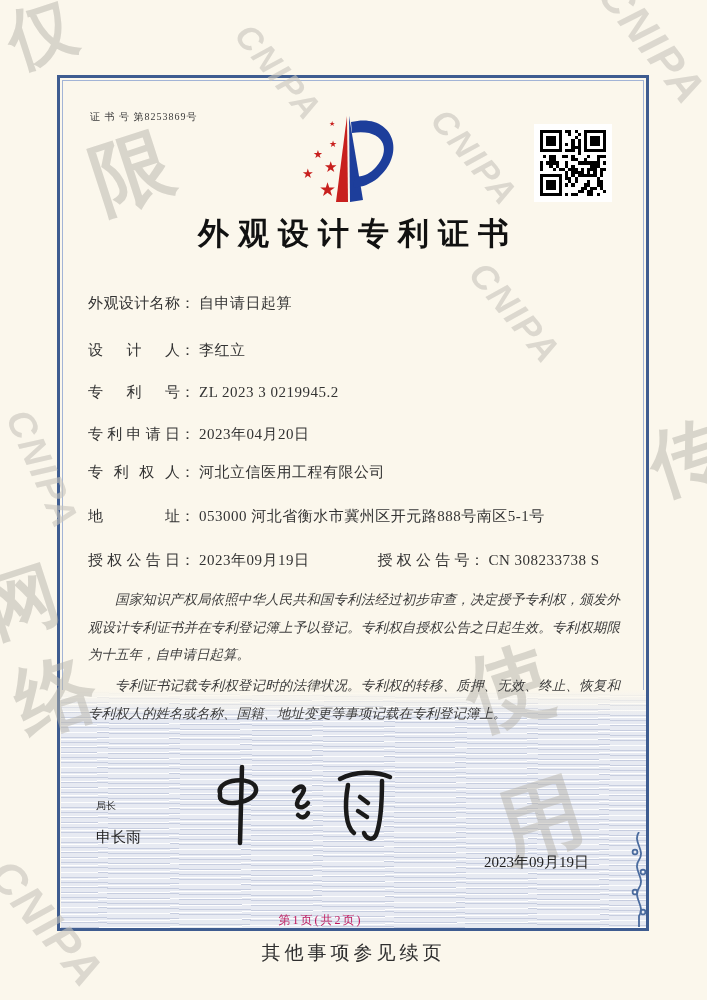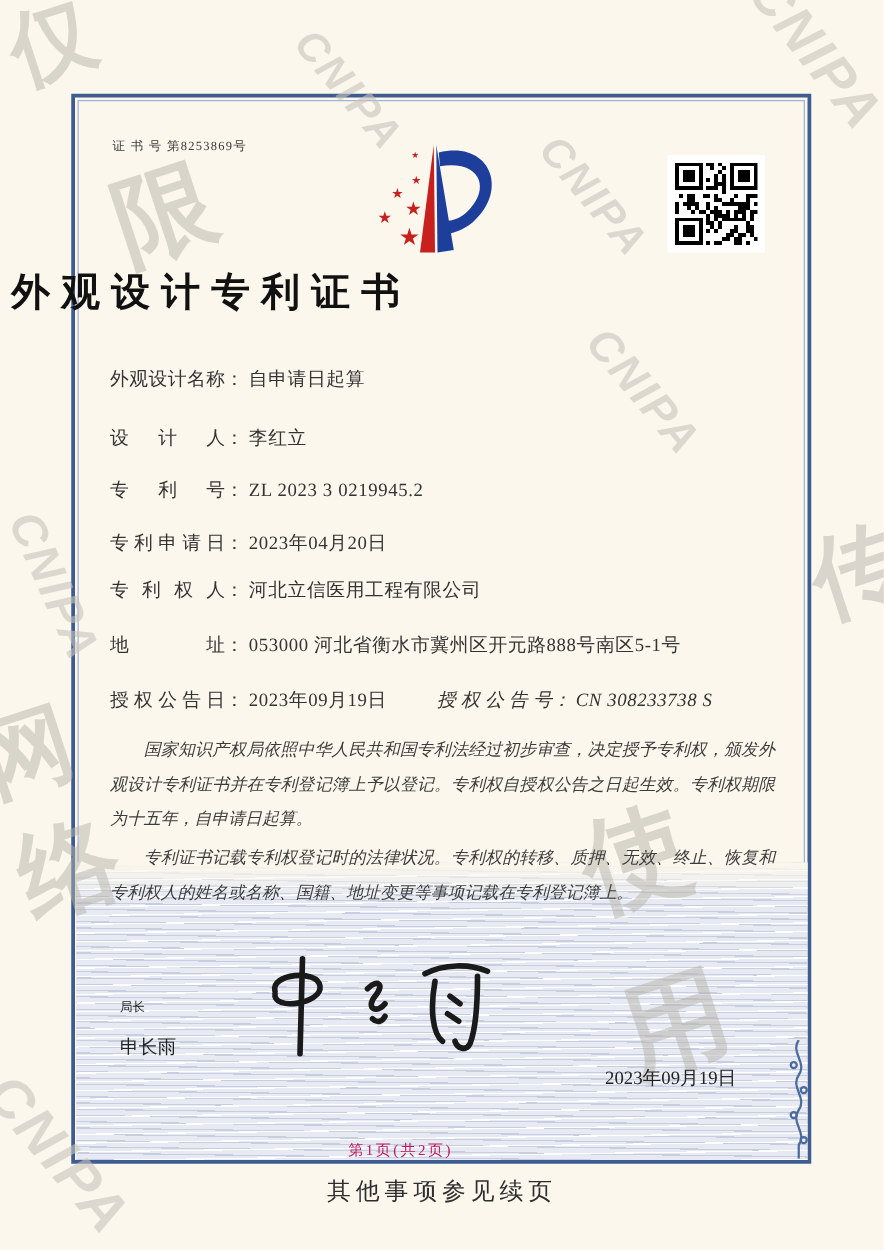--- a/index.html
+++ b/index.html
@@ -28,30 +28,30 @@
         repeating-linear-gradient(180.8deg, rgba(168,178,206,.5) 0 1px, rgba(168,178,206,0) 1px 5px);}
   .blue-section::before{content:""; position:absolute; left:0; right:0; top:0; height:28px;
       background:linear-gradient(#fbf7ec, rgba(251,247,236,0));}
   
   .cert-no{position:absolute; left:90px; top:110px; z-index:10; font-size:10px;
       letter-spacing:1px; color:#3a3a3a;}
   .logo{position:absolute; left:292px; top:110px; z-index:10;}
   .qr{position:absolute; left:534px; top:124px; width:78px; height:78px; z-index:10;
       background:#ffffff; display:flex; align-items:center; justify-content:center;}
   .title{position:absolute; left:0; top:213px; width:707px; margin:0; z-index:10;
-      font-size:31px; font-weight:bold; letter-spacing:9px;
+      text-align:center; font-size:31px; font-weight:bold; letter-spacing:9px;
       text-indent:9px; color:#111;}
   
   .frow{position:absolute; left:88px; z-index:10; font-size:15px; color:#333;
       white-space:nowrap;}
   .flabel{display:inline-block; width:92px; text-align:justify; text-align-last:justify;
       vertical-align:bottom;}
   .fcolon{display:inline-block; margin-right:4px;}
   .fval{letter-spacing:.5px;}
-  .grant-no-pair{margin-left:40px;font-style:italic;}
+  .grant-no-pair{margin-left:68px;}
   
   .paras{position:absolute; left:88px; top:586px; width:532px; z-index:10;}
   .paras p{margin:0 0 3px 0; font-size:13.5px; line-height:2.05; text-indent:2em;
       text-align:justify; font-style:italic; color:#3c3c3c;
       font-family:"Liberation Serif","DejaVu Serif",serif;}
   
   .signer-title{position:absolute; left:96px; top:799px; z-index:10; font-size:10px; color:#222;}
   .signer-name{position:absolute; left:96px; top:828px; z-index:10; font-size:15px; color:#222;}
   .signature{position:absolute; left:190px; top:763px; z-index:10;}
   .sign-date{position:absolute; left:484px; top:853px; z-index:10; font-size:15px; color:#222;}

